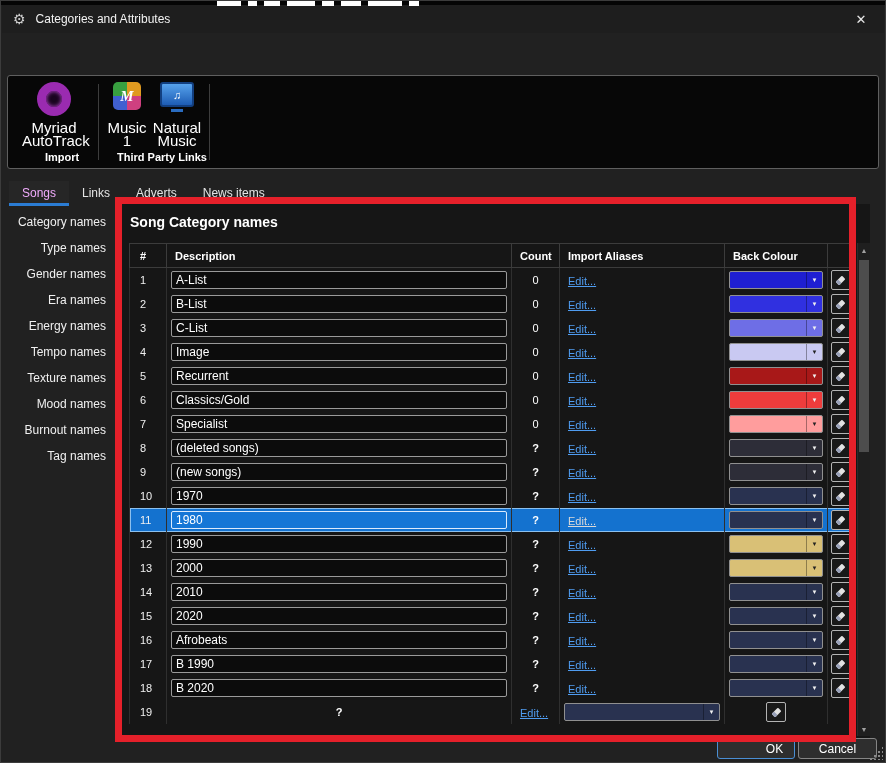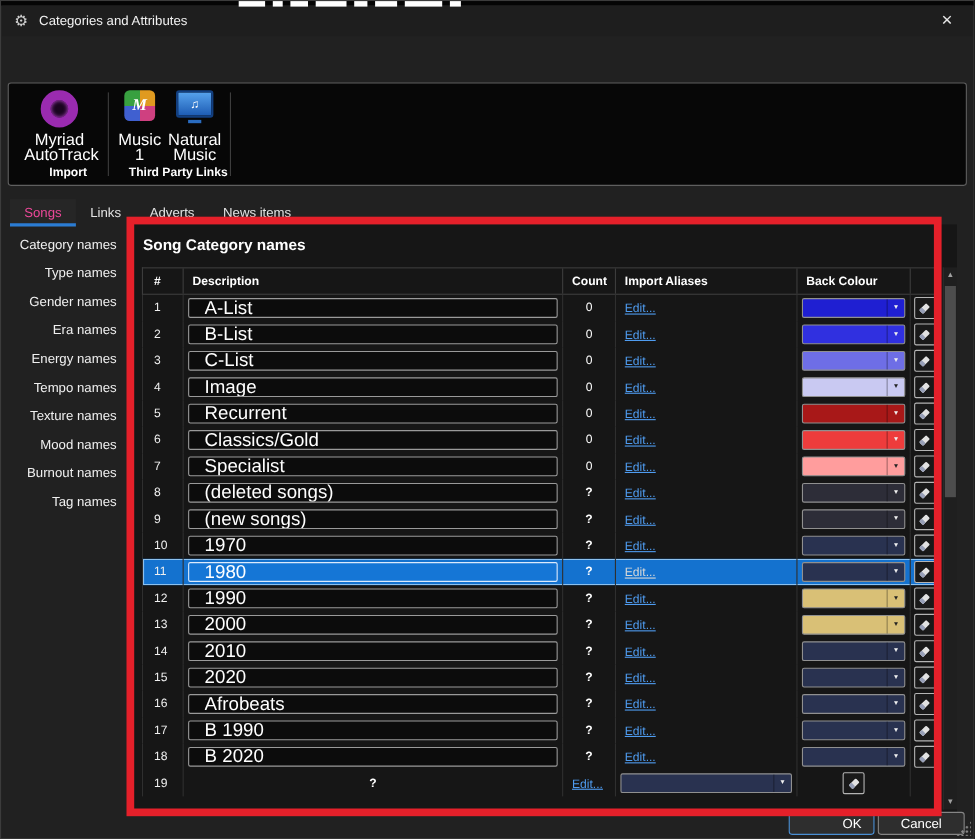--- a/index.html
+++ b/index.html
@@ -23,35 +23,35 @@
   .glabel{position:absolute;bottom:2px;left:16px;right:0;text-align:center;font-size:11px;font-weight:bold;color:#fff;}
   .vsep{position:absolute;top:8px;bottom:8px;width:1px;background:#3d3d3d;}
   .ic-wrap{height:36px;display:flex;align-items:flex-start;justify-content:center;}
   .ic-autotrack{display:block;width:16px;height:16px;border:9px solid #9a2bb0;background:#1a0520;border-radius:50%;box-shadow:inset 0 0 4px #c94fe0;}
   .ic-music1{width:28px;height:28px;border-radius:5px;background:conic-gradient(#e09a20 0 25%,#cf4080 25% 50%,#4060d0 50% 75%,#38a040 75% 100%);display:flex;align-items:center;justify-content:center;}
   .ic-music1 b{color:#fff;font-family:"Liberation Serif","DejaVu Serif",serif;font-style:italic;font-size:15px;}
   .ic-natural{width:30px;height:21px;background:linear-gradient(#56a2ec,#1d5cb4);border:2px solid #123f80;border-radius:3px;display:flex;align-items:center;justify-content:center;color:#fff;font-size:11px;position:relative;}
   .ic-natural:after{content:"";position:absolute;left:50%;bottom:-7px;transform:translateX(-50%);width:12px;height:3px;background:#2a6cc0;}
   .tab-strip{position:absolute;top:180px;left:8px;display:flex;}
   .tab{padding:5px 13px 6px;font-size:12px;color:#e4e4e4;cursor:pointer;}
-  .tab.selected{background:#262626;color:#ec4899;box-shadow:inset 0 -3px 0 #2b7cd3;text-align:center;}
+  .tab.selected{background:#262626;color:#f0abfc;box-shadow:inset 0 -3px 0 #2b7cd3;text-align:center;}
   .sidebar{position:absolute;left:0;top:208px;width:114px;}
   .side-item{height:26px;display:flex;align-items:center;justify-content:flex-end;padding-right:9px;font-size:12px;color:#f0f0f0;cursor:pointer;}
   .panel{position:absolute;left:121px;top:203px;width:748px;height:536px;background:#161616;}
   .panel-title{position:absolute;left:8px;top:10px;font-size:14px;font-weight:bold;color:#fff;}
   .thead,.trow{display:grid;grid-template-columns:37px 345px 48px 165px 103px 26px;box-sizing:border-box;}
   .thead{position:absolute;left:7px;top:39px;width:724px;height:25px;border-top:1px solid #3c3c3c;border-bottom:1px solid #3c3c3c;border-left:1px solid #3c3c3c;}
   .hcell{font-size:11px;font-weight:bold;color:#fff;line-height:24px;padding-left:8px;border-right:1px solid #3c3c3c;overflow:hidden;white-space:nowrap;box-sizing:border-box;}
   .hcell.first{padding-left:10px;}
   .tbody{position:absolute;left:7px;top:64px;width:724px;height:472px;overflow:hidden;}
   .trow{height:24px;border-left:1px solid #2f2f2f;}
   .cell{border-right:1px solid #2f2f2f;box-sizing:border-box;overflow:hidden;}
   .c-num{font-size:11px;color:#f0f0f0;line-height:24px;padding-left:10px;}
   .c-desc{padding:3px 4px 2px;}
-  .desc-input{display:block;width:100%;height:18px;box-sizing:border-box;background:#0c0c0c;border:1px solid #9a9a9a;border-radius:2px;color:#fff;font-size:17px;font-family:inherit;padding:0 14px;outline:none;}
+  .desc-input{display:block;width:100%;height:18px;box-sizing:border-box;background:#0c0c0c;border:1px solid #9a9a9a;border-radius:2px;color:#fff;font-size:12px;font-family:inherit;padding:0 4px;outline:none;}
   .c-count{text-align:center;line-height:24px;font-size:11px;color:#fff;}
   .c-count.q{font-weight:bold;}
   .c-alias{line-height:24px;padding-left:8px;}
   .edit-link{font-size:11px;color:#4f9cf0;text-decoration:underline;cursor:pointer;}
   .c-colour{display:flex;align-items:center;padding:0 4px;}
   .combo{flex:1;height:18px;border:1px solid #909090;border-radius:2px;position:relative;cursor:pointer;box-sizing:border-box;}
   .combo .arrow{position:absolute;right:0;top:0;bottom:0;width:15px;display:flex;align-items:center;justify-content:center;font-size:6px;color:#f0f0f0;border-left:1px solid rgba(0,0,0,0.35);}
   .combo .arrow.dark{color:#222;}
   .c-clear{display:flex;align-items:center;justify-content:center;}
   .clear-btn{width:20px;height:20px;background:#191919;border:1px solid #b4b4b4;border-radius:2px;padding:0;display:flex;align-items:center;justify-content:center;cursor:pointer;}

